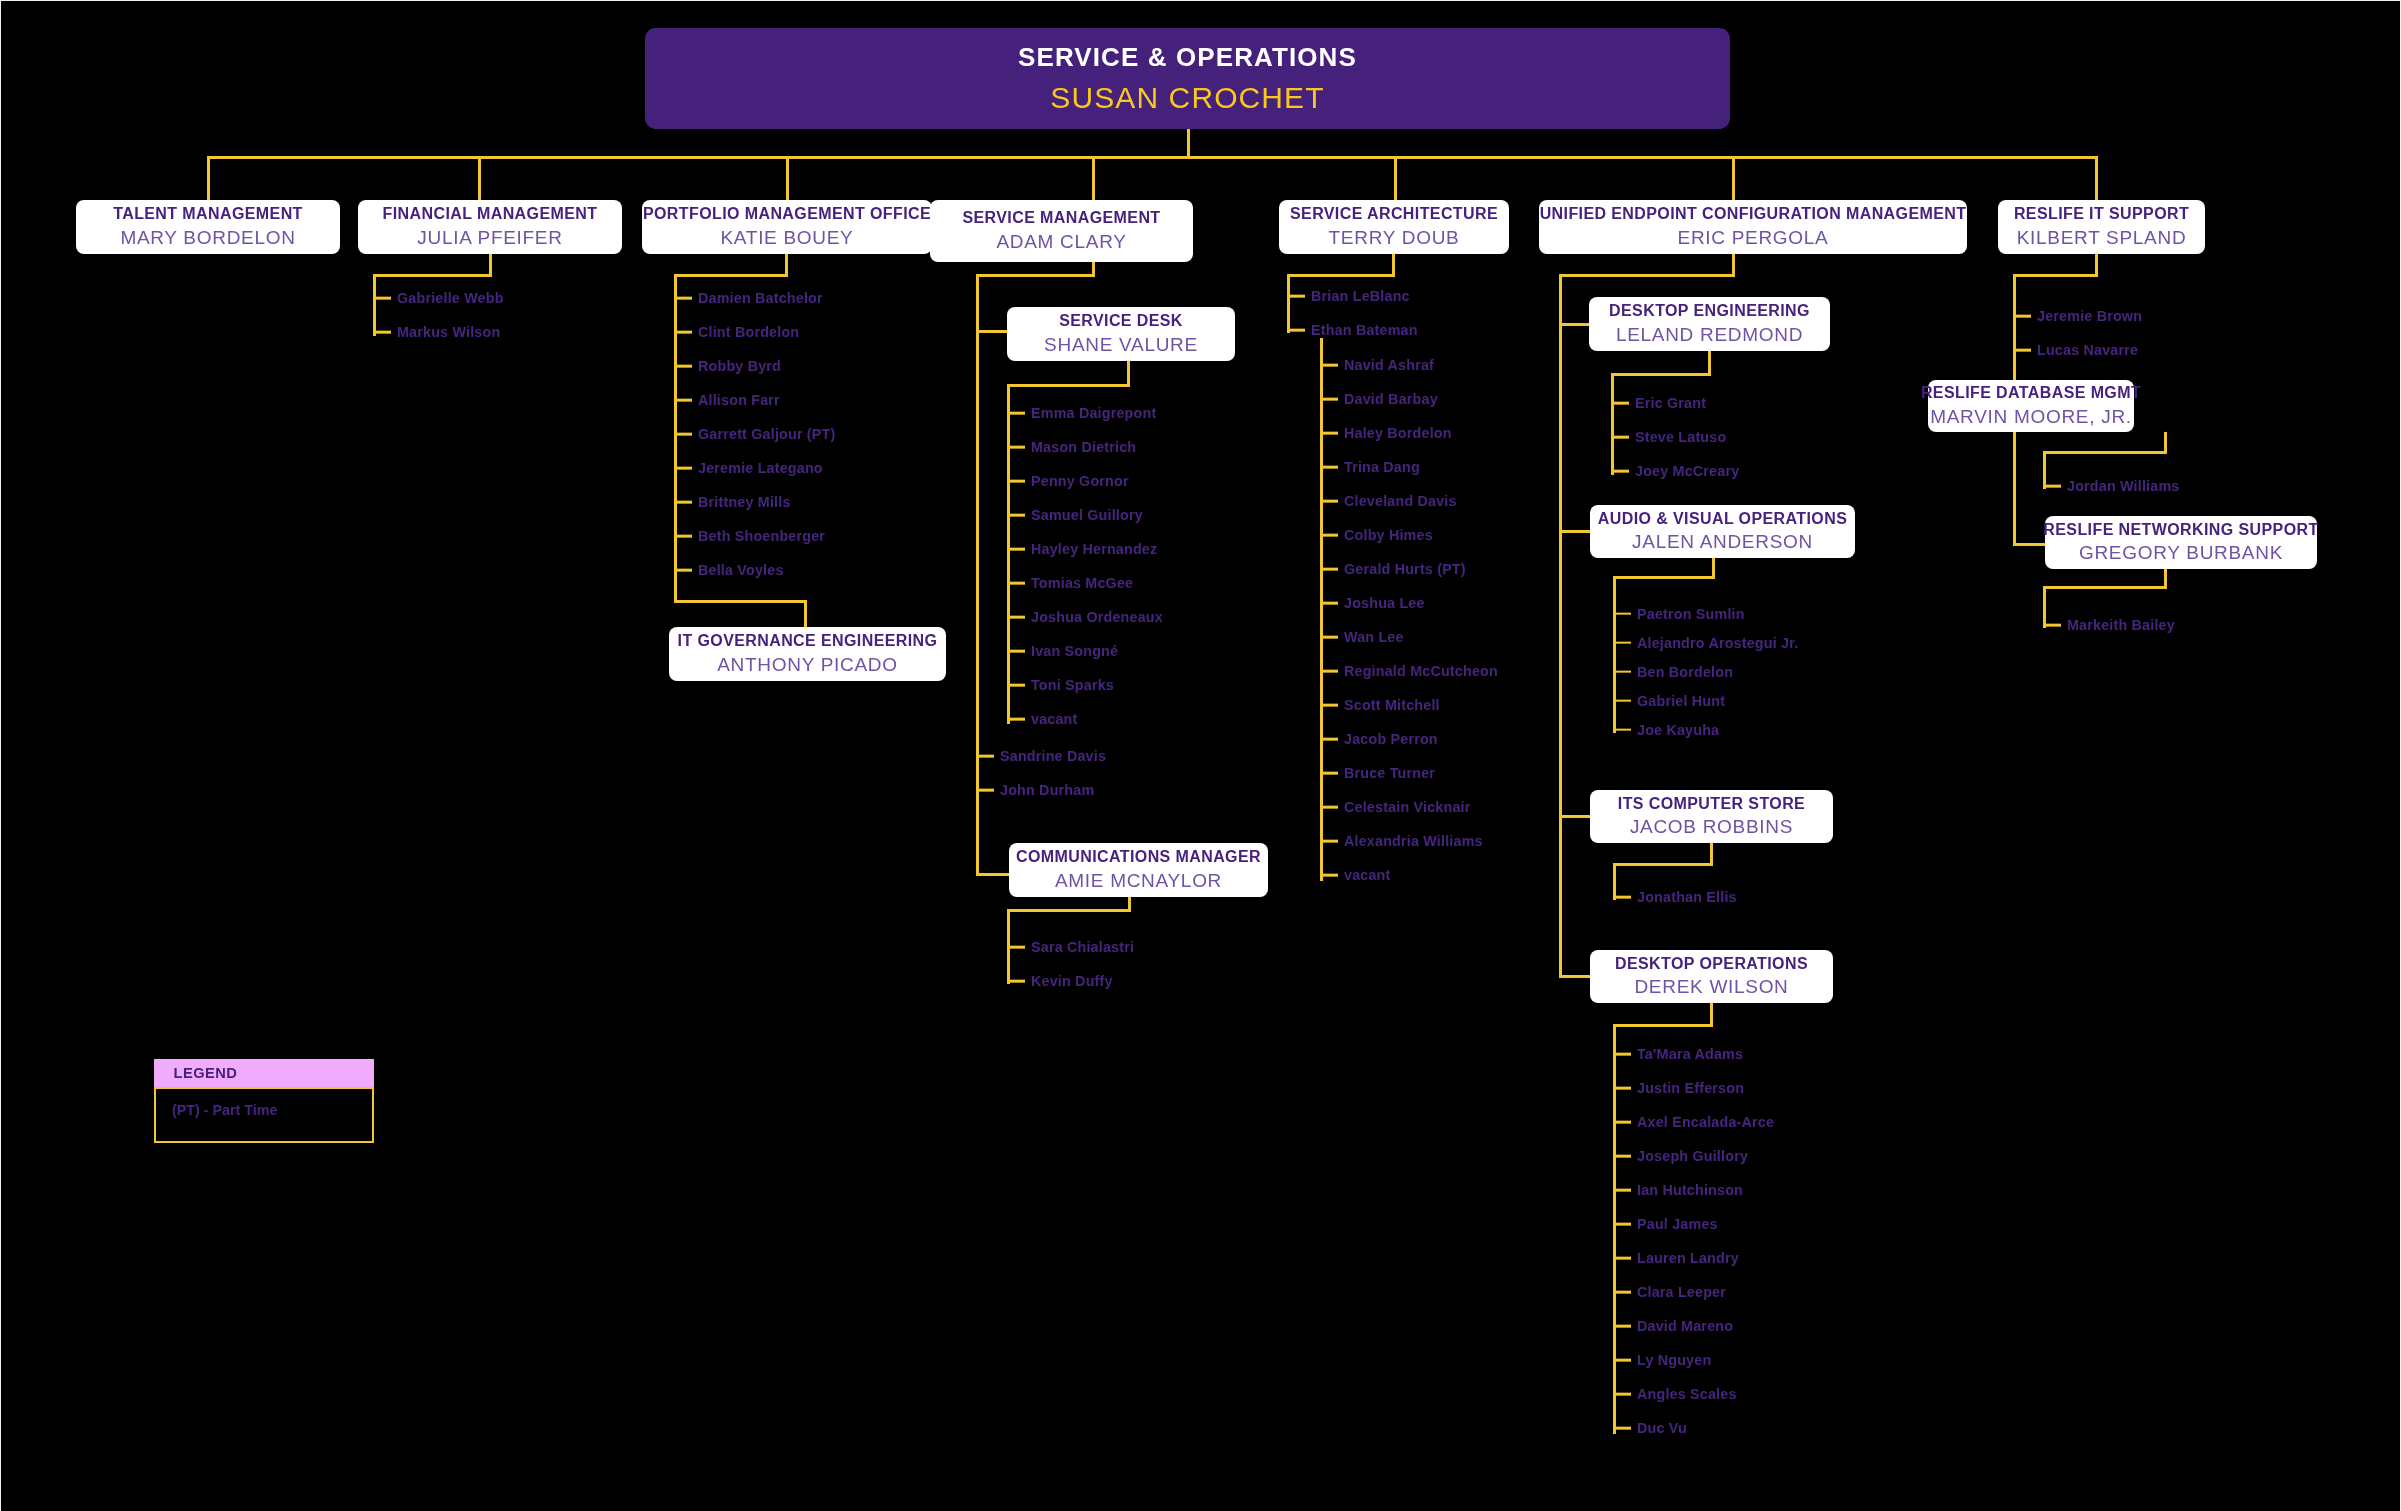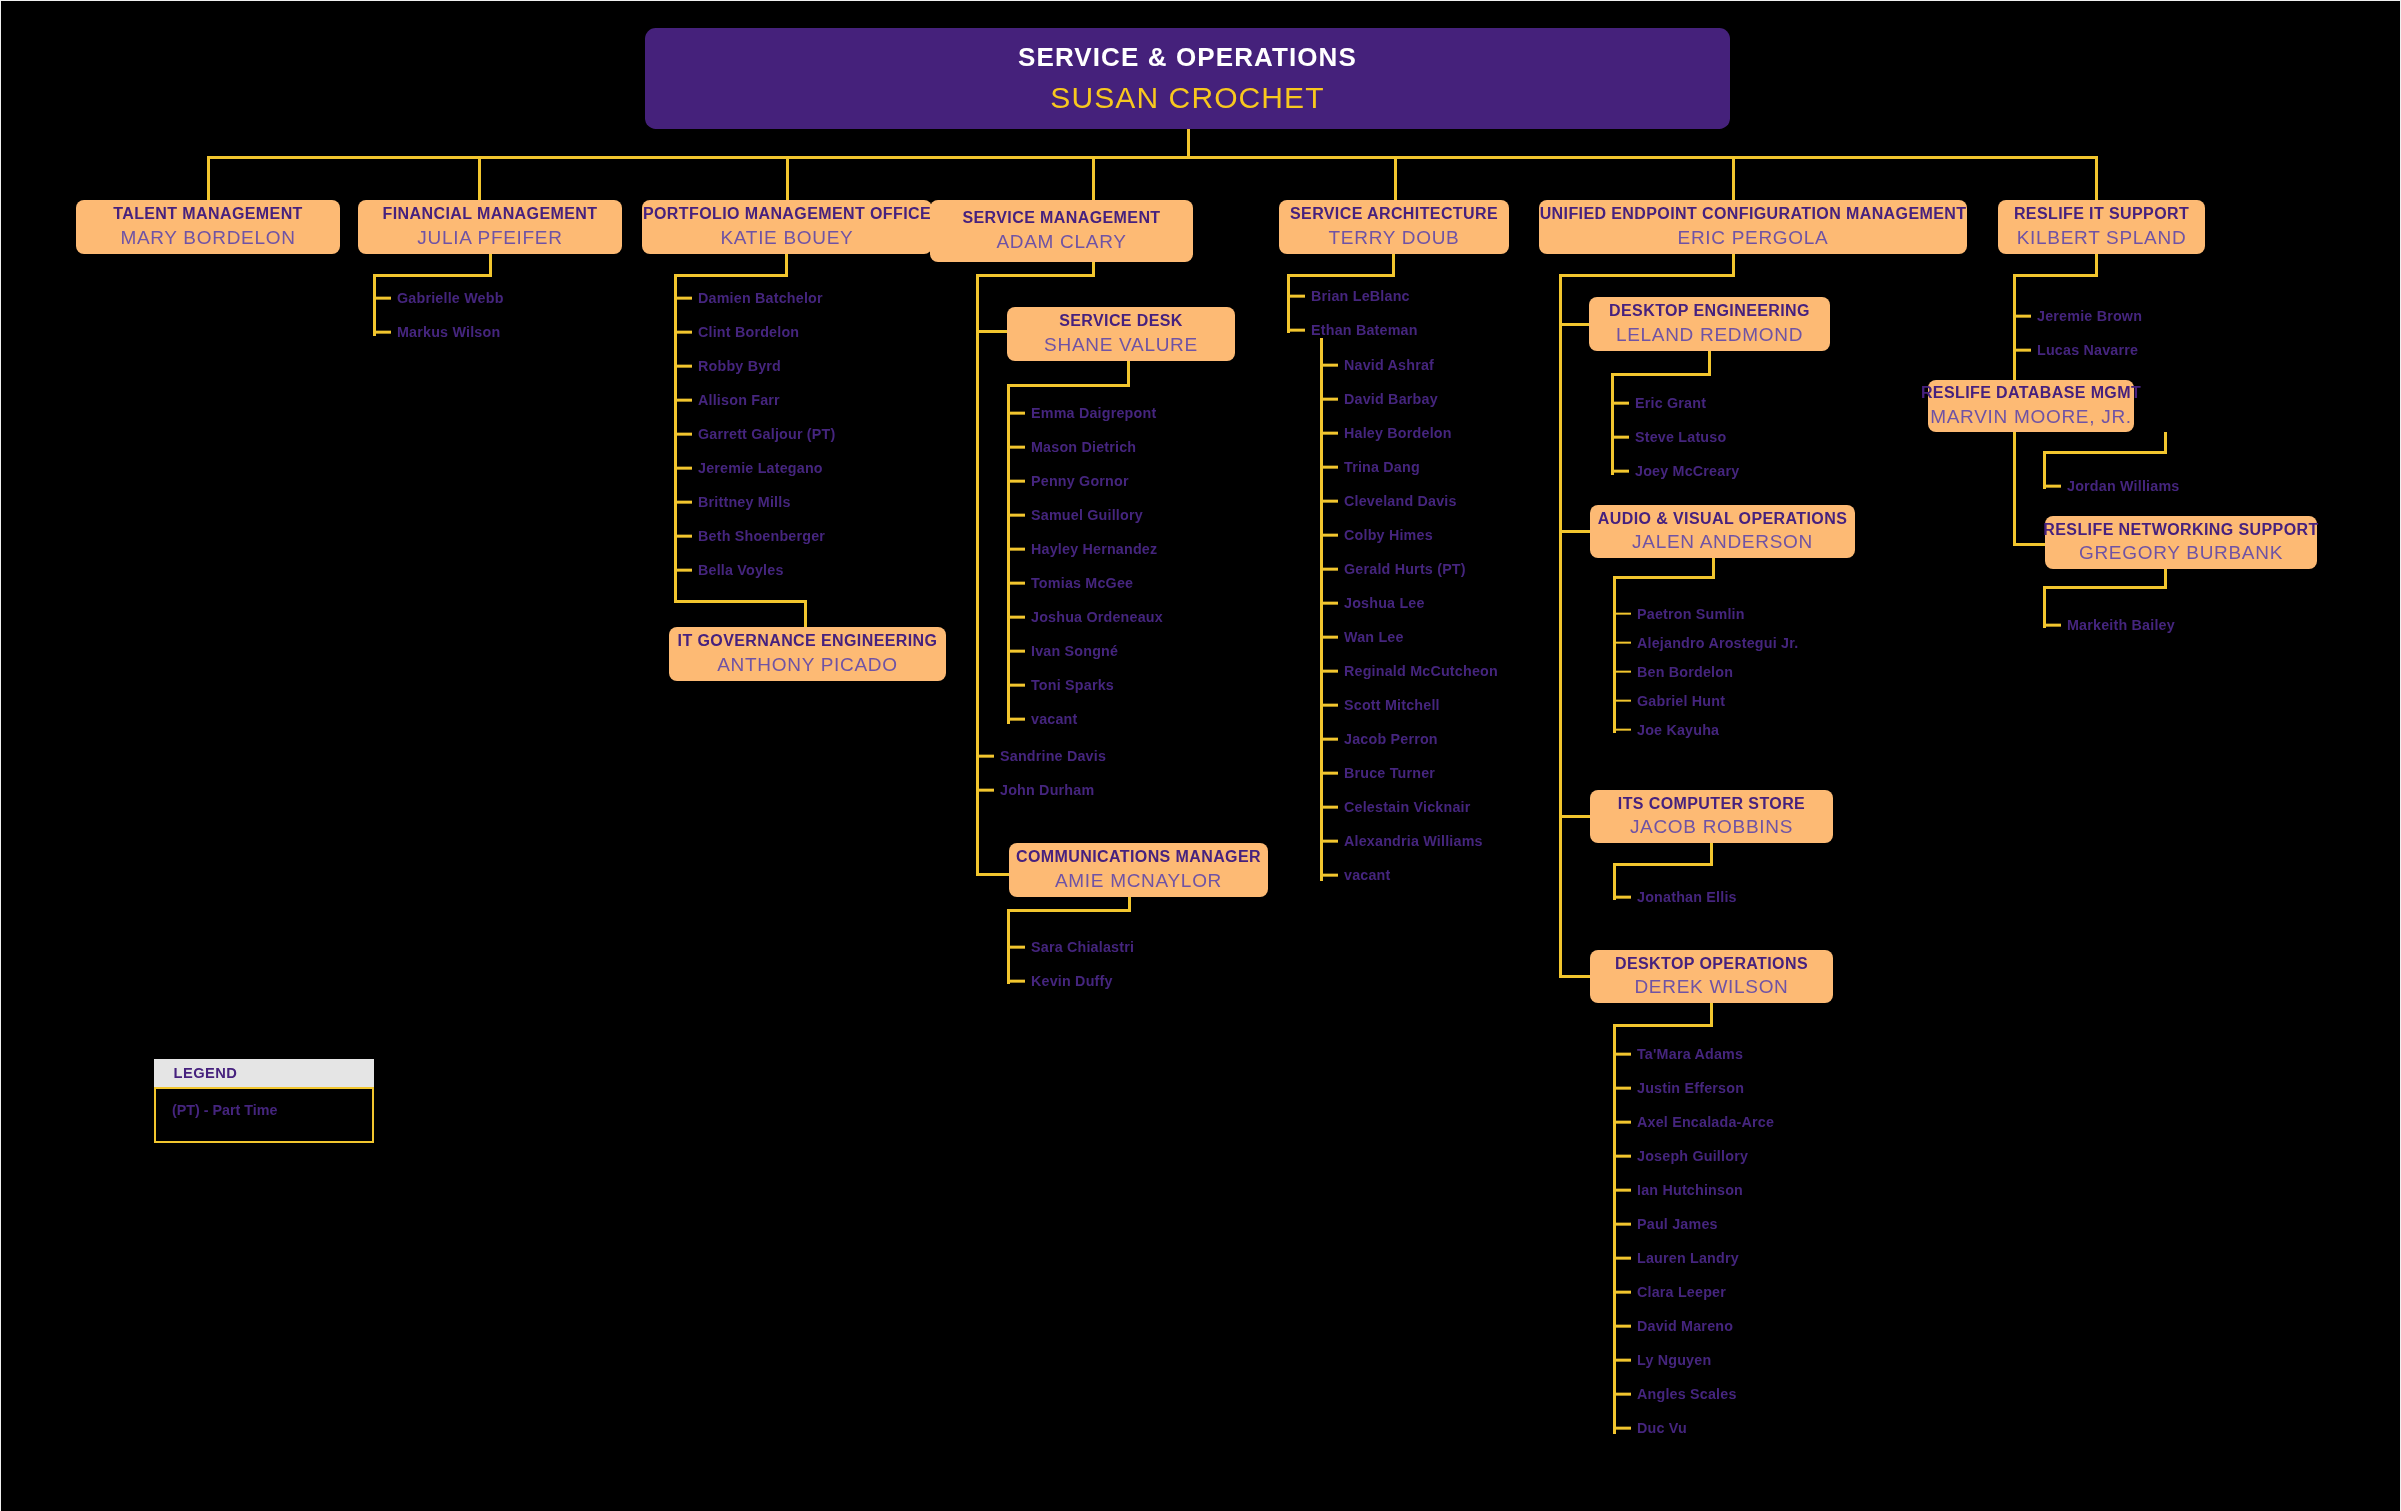--- a/index.html
+++ b/index.html
@@ -2,34 +2,34 @@
 <html style="font-size:14.3px"><head>
 <meta charset="utf-8">
 <style>
   html,body{margin:0;padding:0;background:#000;}
   .stage{position:relative;width:2401px;height:1512px;background:#000;
     border:1.8px solid #f0f0f0;box-sizing:border-box;overflow:hidden;
     font-family:"Liberation Sans",sans-serif;}
   .hl,.vl{position:absolute;background:#F2C62E;}
   .hl{height:2.7px;}
   .vl{width:2.7px;}
-  .box{position:absolute;background:#fdba74;border-radius:8px;
+  .box{position:absolute;background:#ffffff;border-radius:8px;
     display:flex;flex-direction:column;align-items:center;justify-content:center;
     text-align:center;gap:3.6px;box-sizing:border-box;padding:3.6px 7.1px;}
   .box .t{color:#46217E;font-weight:700;font-size:16px;letter-spacing:0.4px;white-space:nowrap;}
   .box .n{color:#6F53A5;font-weight:400;font-size:19px;letter-spacing:0.7px;white-space:nowrap;}
   .root{background:#45217B;border-radius:10.7px;gap:7.1px;}
   .root .t{color:#ffffff;font-size:26px;letter-spacing:1.1px;}
   .root .n{color:#F8C81E;font-size:30px;letter-spacing:1.1px;}
   .name-list{position:absolute;}
   .name-row{height:var(--row,34px);display:flex;align-items:center;position:relative;
     padding-left:24px;color:#45257E;font-weight:700;font-size:14.3px;white-space:nowrap;letter-spacing:0.2px;}
   .name-row::before{content:"";position:absolute;left:0;top:50%;transform:translateY(-50%);
     width:18px;height:2.7px;background:#F2C62E;}
-  .legend-head{position:absolute;background:#e5e5e5;display:flex;align-items:center;
+  .legend-head{position:absolute;background:#f0abfc;display:flex;align-items:center;
     padding-left:19.6px;box-sizing:border-box;}
   .legend-head .t{color:#46217E;font-weight:700;font-size:14.7px;letter-spacing:0.4px;}
   .legend-body{position:absolute;background:#000;border:2.7px solid #F2C62E;box-sizing:border-box;
     display:flex;align-items:flex-start;padding:12.5px 0 0 16px;}
   .legend-body .e{color:#45257E;font-weight:700;font-size:14.3px;}
 </style>
 </head>
 <body>
 
 <div class="stage">

